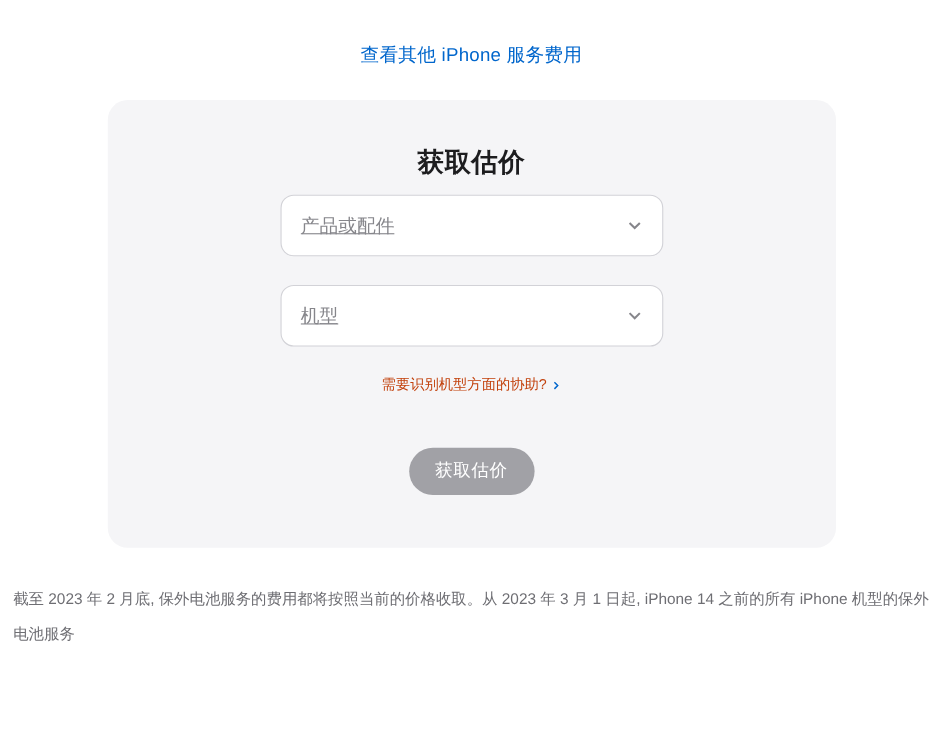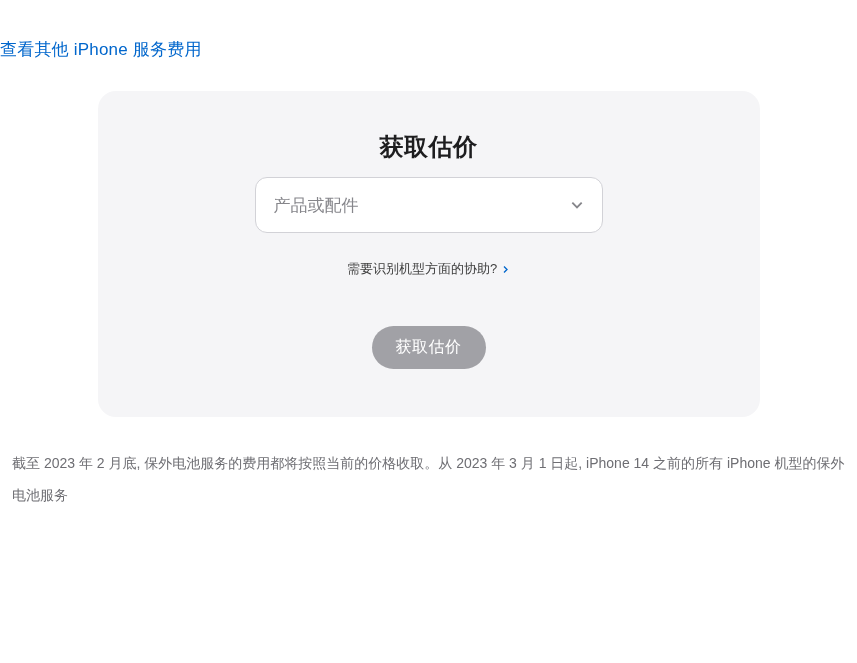--- a/index.html
+++ b/index.html
@@ -5,21 +5,21 @@
     * { box-sizing: border-box; margin: 0; padding: 0; }
     body {
       font-family: -apple-system, BlinkMacSystemFont, "Segoe UI", "Helvetica Neue", Arial, sans-serif;
       background: #fff;
       width: 857px;
       height: 663px;
       overflow: hidden;
       color: #1d1d1f;
     }
     .top-link {
-      text-align: left;
+      text-align: center;
       margin-top: 38px;
       margin-bottom: 30px;
     }
     .top-link a {
       color: #0066cc;
       text-decoration: none;
       font-size: 17px;
       letter-spacing: 0.2px;
     }
     .card {
@@ -50,31 +50,32 @@
       border-radius: 12px;
       display: flex;
       align-items: center;
       justify-content: space-between;
       padding: 0 18px;
       cursor: pointer;
     }
     .select-label {
       color: #86868b;
       font-size: 17px;
+      text-decoration: underline;
     }
     .chevron-down {
       width: 14px;
       height: 14px;
       color: #86868b;
       flex-shrink: 0;
     }
     .help-link {
       display: inline-flex;
       align-items: center;
-      color: #404040;
+      color: #c2410c;
       text-decoration: none;
       font-size: 13px;
       margin-top: -4px;
       margin-bottom: 48px;
     }
     .chevron-right {
       width: 9px;
       height: 9px;
       margin-left: 4px;
       color: #0066cc;
@@ -108,20 +109,26 @@
 <div class="card">
   <div class="card-title">获取估价</div>
 
   <div class="select-field">
     <span class="select-label">产品或配件</span>
     <svg class="chevron-down" viewBox="0 0 12 12" fill="none" stroke="currentColor" stroke-width="1.6">
         <path d="M2 4 L6 8 L10 4"></path>
       </svg>
   </div>
 
+  <div class="select-field">
+    <span class="select-label">机型</span>
+    <svg class="chevron-down" viewBox="0 0 12 12" fill="none" stroke="currentColor" stroke-width="1.6">
+        <path d="M2 4 L6 8 L10 4"></path>
+      </svg>
+  </div>
 
   <a href="#" class="help-link">
     <span>需要识别机型方面的协助?</span>
     <svg class="chevron-right" viewBox="0 0 12 12" fill="none" stroke="currentColor" stroke-width="1.8">
         <path d="M4 2 L8 6 L4 10"></path>
       </svg>
   </a>
 
   <div>
     <button class="estimate-btn">获取估价</button>

